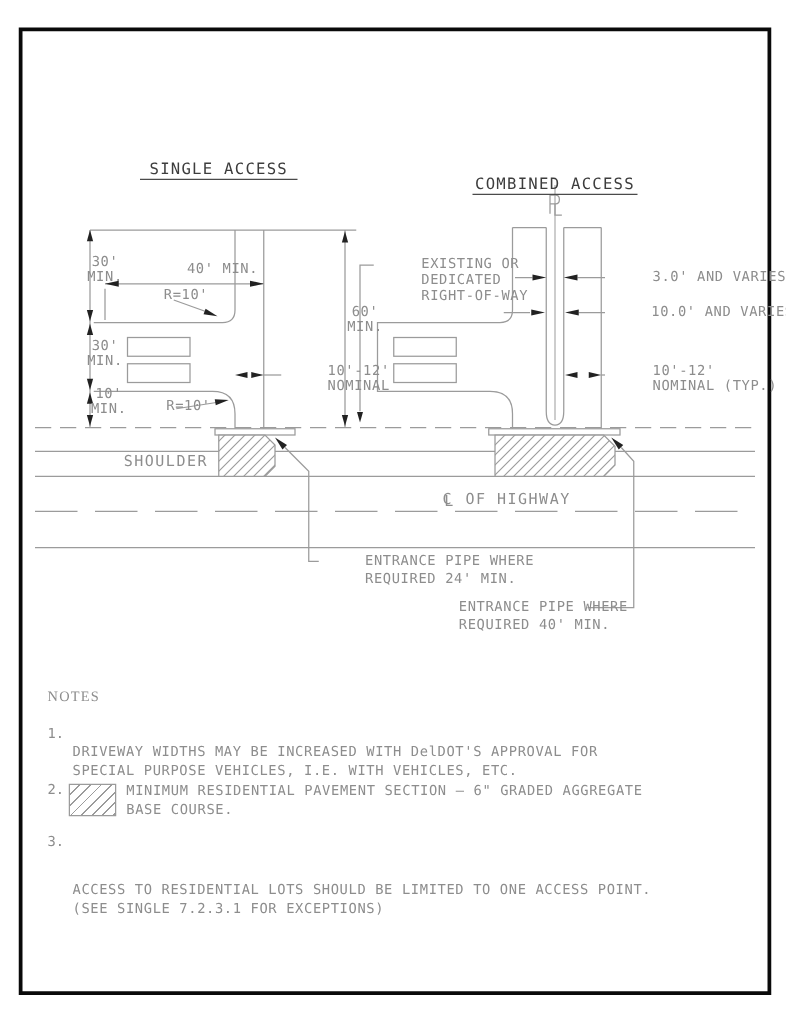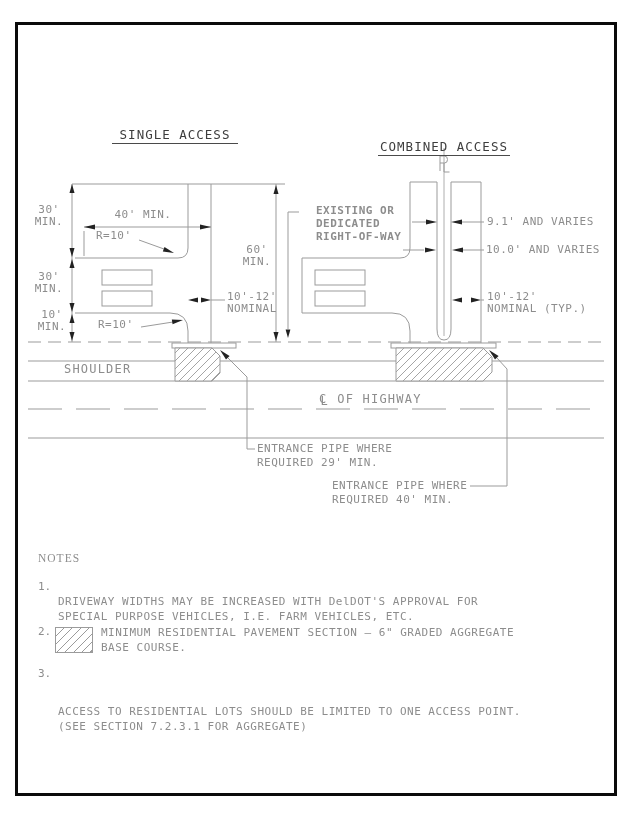--- a/index.html
+++ b/index.html
@@ -1,21 +1,21 @@
 <!DOCTYPE html>
 <html><head>
 <meta charset="utf-8">
 <style>
   html,body{margin:0;padding:0;background:#ffffff;}
   body{width:629px;height:816px;position:relative;overflow:hidden;
        font-family:"DejaVu Sans Mono","Liberation Mono",monospace;}
   #stage{position:absolute;left:0;top:0;width:629px;height:816px;padding-left:38px;}
   svg{position:absolute;left:0;top:0;}
   .lbl{position:absolute;color:#8d8d8d;font-size:11px;letter-spacing:0.5px;
-       line-height:12px;white-space:nowrap;}
+       line-height:12px;white-space:nowrap;margin-left:35px;}
   .ctr{text-align:center;}
   .title{position:absolute;color:#3d3d3d;font-size:12.5px;letter-spacing:1px;
          text-align:center;border-bottom:1.4px solid #4a4a4a;padding-bottom:1px;
          white-space:nowrap;}
   .big{font-size:12px;letter-spacing:1.2px;}
   .lh13{line-height:13px;}
   .lh14{line-height:14px;}
   .note-num{position:absolute;color:#8d8d8d;font-size:11px;}
   .note-txt{position:absolute;color:#8d8d8d;font-size:11px;letter-spacing:0.5px;
             line-height:15px;white-space:nowrap;}
@@ -159,67 +159,67 @@
 <div class="lbl" style="left:98px;top:319px;">R=10'</div>
 <div class="lbl ctr" style="left:238px;top:244px;width:38px;">
   <div>60'</div>
   <div>MIN.</div>
 </div>
 <div class="lbl" style="left:227px;top:291px;">
   <div>10'-12'</div>
   <div>NOMINAL</div>
 </div>
 
-<div class="lbl lh13" style="left:316px;top:204px;font-weight:bold;">
+<div class="lbl lh13" style="left:302px;top:204px;">
   <div>EXISTING OR</div>
   <div>DEDICATED</div>
   <div>RIGHT-OF-WAY</div>
 </div>
 
-<div class="lbl" style="left:487px;top:216px;">9.1' AND VARIES</div>
+<div class="lbl" style="left:487px;top:216px;">3.0' AND VARIES</div>
 <div class="lbl" style="left:486px;top:244px;">10.0' AND VARIES</div>
 <div class="lbl" style="left:487px;top:291px;">
   <div>10'-12'</div>
   <div>NOMINAL (TYP.)</div>
 </div>
 
 <div class="lbl big" style="left:64px;top:363px;">SHOULDER</div>
 <div class="lbl big" style="left:319px;top:393px;">
   <span class="cl"><span class="cl-c">C</span><span class="cl-l">L</span></span>
   <span>OF HIGHWAY</span>
 </div>
 <div class="lbl lh14" style="left:257px;top:442px;">
   <div>ENTRANCE PIPE WHERE</div>
-  <div>REQUIRED 29' MIN.</div>
+  <div>REQUIRED 24' MIN.</div>
 </div>
 <div class="lbl lh14" style="left:332px;top:479px;">
   <div>ENTRANCE PIPE WHERE</div>
   <div>REQUIRED 40' MIN.</div>
 </div>
 
 <div class="notes-h" style="left:38px;top:552px;">NOTES</div>
 
 <div>
   <div class="note-num" style="left:38px;top:580px;">1.</div>
   <div class="note-txt" style="left:58px;top:594px;">
     <div>DRIVEWAY WIDTHS MAY BE INCREASED WITH DelDOT'S APPROVAL FOR</div>
-    <div>SPECIAL PURPOSE VEHICLES, I.E. FARM VEHICLES, ETC.</div>
+    <div>SPECIAL PURPOSE VEHICLES, I.E. WITH VEHICLES, ETC.</div>
   </div>
 </div>
 
 <div>
   <div class="note-num" style="left:38px;top:625px;">2.</div>
   <div class="swatch" style="left:55px;top:627px;"></div>
   <div class="note-txt" style="left:101px;top:625px;">
     <div>MINIMUM RESIDENTIAL PAVEMENT SECTION — 6" GRADED AGGREGATE</div>
     <div>BASE COURSE.</div>
   </div>
 </div>
 
 <div>
   <div class="note-num" style="left:38px;top:667px;">3.</div>
   <div class="note-txt" style="left:58px;top:704px;">
     <div>ACCESS TO RESIDENTIAL LOTS SHOULD BE LIMITED TO ONE ACCESS POINT.</div>
-    <div>(SEE SECTION 7.2.3.1 FOR AGGREGATE)</div>
+    <div>(SEE SINGLE 7.2.3.1 FOR EXCEPTIONS)</div>
   </div>
 </div>
 
 </div>
 
 </body></html>

